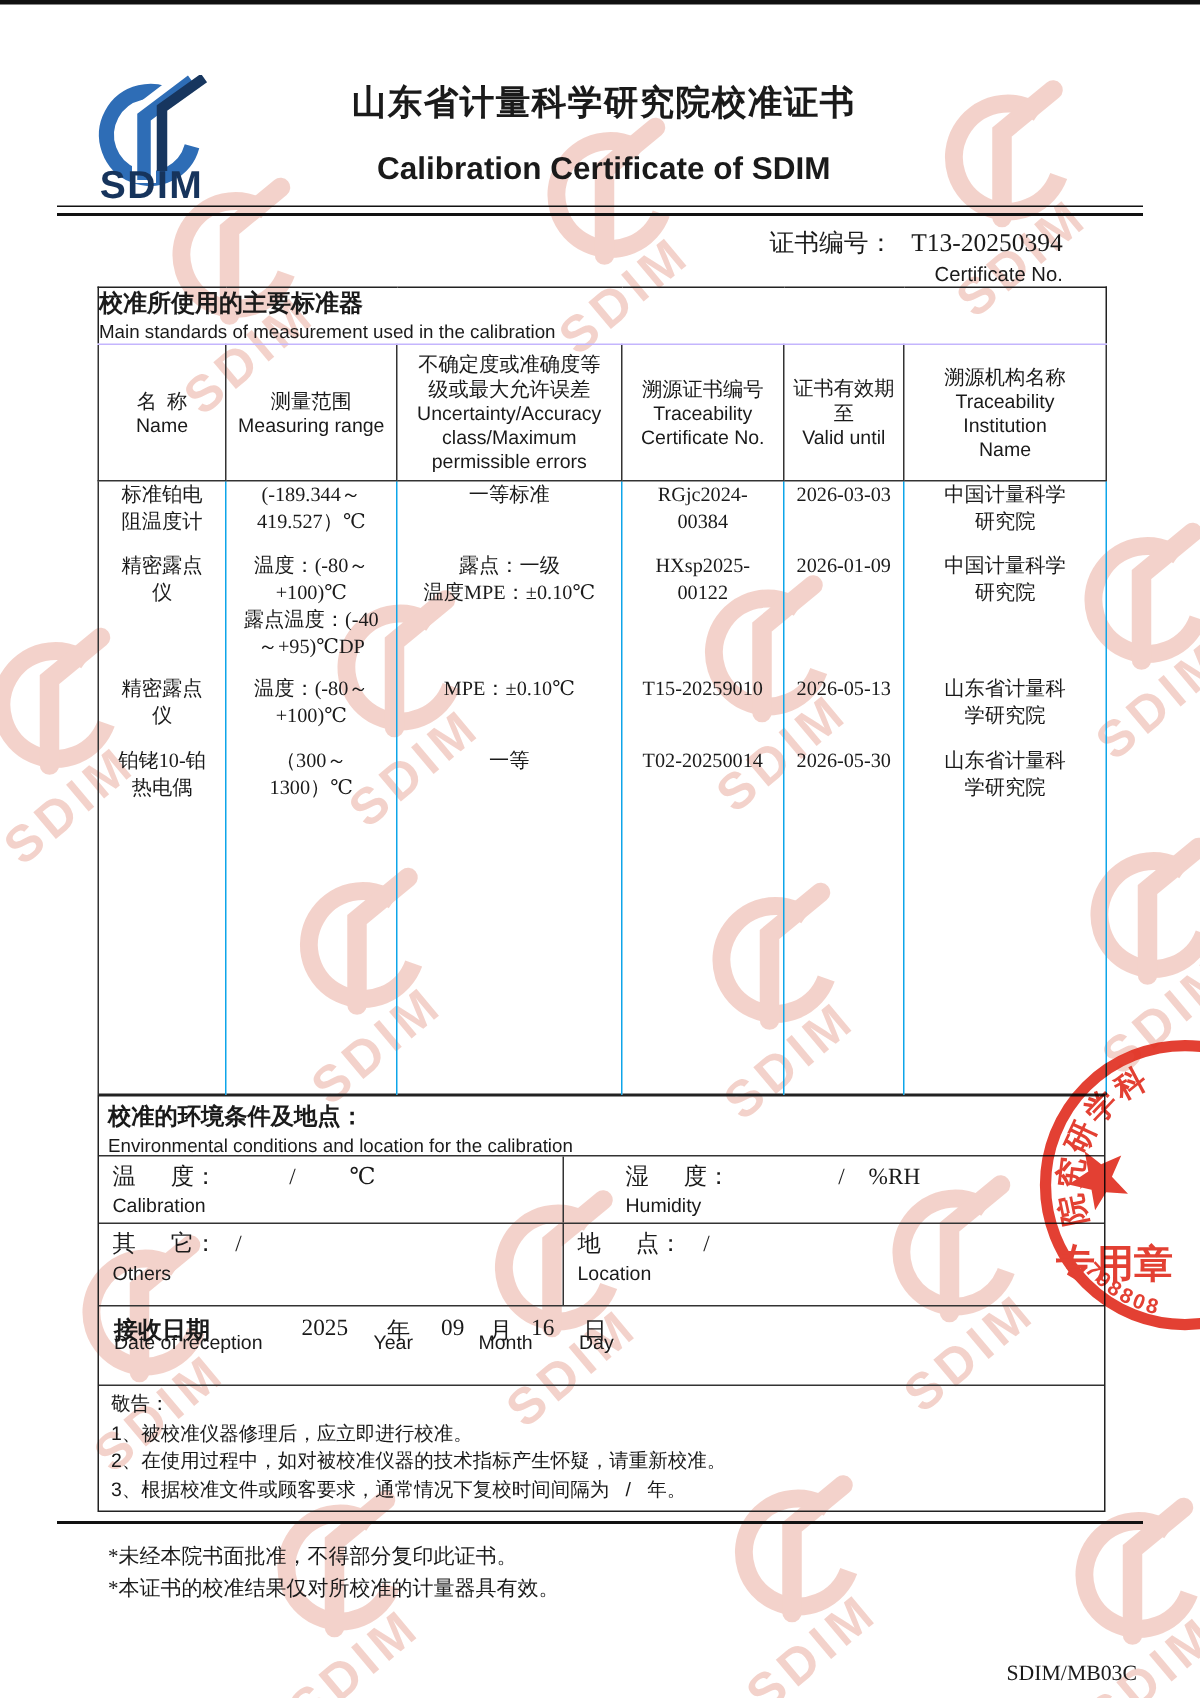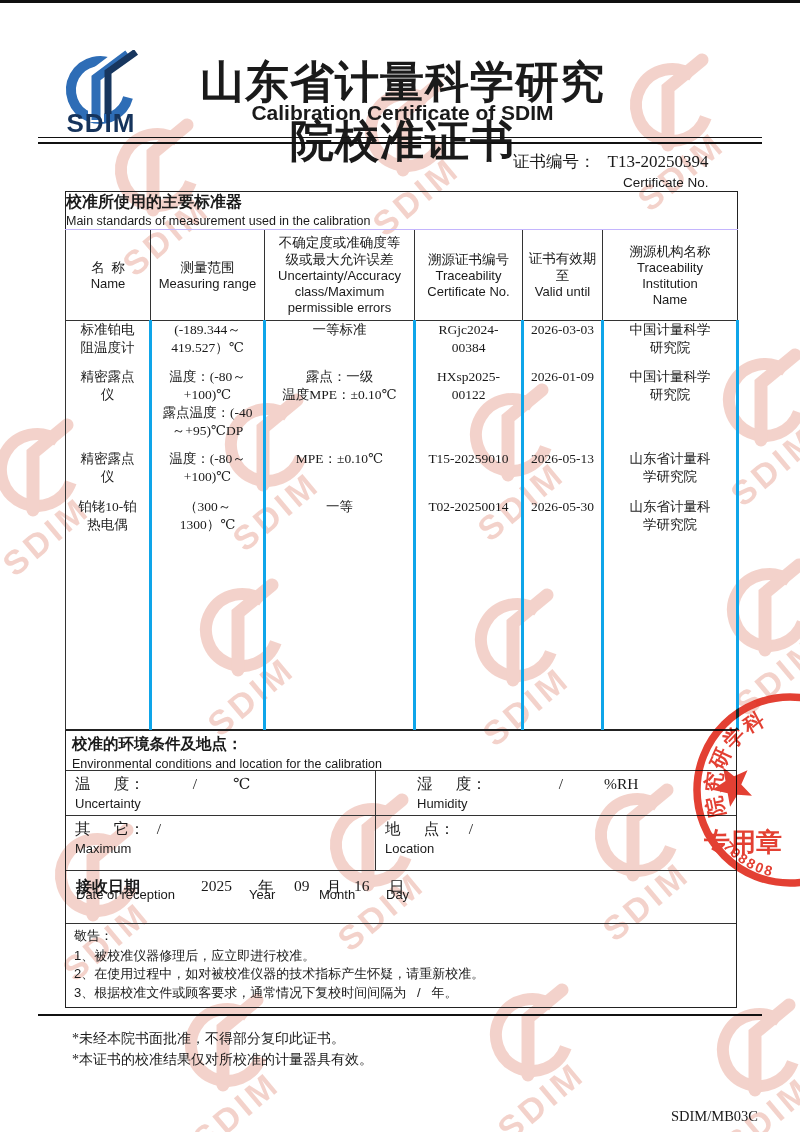--- a/index.html
+++ b/index.html
@@ -16,21 +16,21 @@
   .wm-slash{stroke:#dd7a63;stroke-width:13;fill:none;stroke-linecap:round;}
   .wm-text{fill:#dd7a63;font-family:"Liberation Sans",sans-serif;font-weight:bold;
            font-size:34px;letter-spacing:4px;}
 
   .content{position:absolute;inset:0;z-index:1;}
 
   
   .logo{left:56px;top:50px;width:112px;height:96px;}
   .logo-text{left:56px;top:108px;width:90px;text-align:center;font-weight:bold;
              font-size:26px;letter-spacing:1px;color:#16345c;}
-  .title-cn{left:180px;top:53px;width:445px;text-align:center;font-size:44px;font-weight:900;
+  .title-cn{left:180px;top:53px;width:445px;text-align:center;font-size:23px;font-weight:900;
             font-family:"Liberation Serif","DejaVu Serif",serif;letter-spacing:1px;}
   .title-en{left:180px;top:101px;width:445px;text-align:center;font-size:21px;font-weight:bold;}
   .page-info{right:50px;top:90px;text-align:center;font-family:"Liberation Serif","DejaVu Serif",serif;}
   .page-info .cn{font-size:13.5px;letter-spacing:1px;}
   .page-info .en{font-size:14.5px;margin-top:3px;}
   .double-rule{left:38px;top:137px;width:724px;height:4px;border-top:1.5px solid #111;border-bottom:2px solid #111;}
   .cert-no{left:513px;top:151px;font-family:"Liberation Serif","DejaVu Serif",serif;text-align:right;}
   .cert-no .lab{font-size:16.5px;}
   .cert-no .val{font-size:17px;margin-left:12px;}
   .cert-no .en{font-family:"Liberation Sans",sans-serif;font-size:13.5px;margin-top:2px;margin-left:3px;}
@@ -38,41 +38,41 @@
   
   table.standards{left:65px;top:191px;width:672px;height:539px;position:absolute;
         border-collapse:collapse;table-layout:fixed;border:1.5px solid #222;}
   table.standards td,table.standards th{padding:0;font-weight:normal;}
   .tbl-title{border-bottom:1px solid #c4b5fd;text-align:left;vertical-align:top;padding:3px 6px 2px 6px;height:37px;}
   .tbl-title .cn{font-size:16px;font-weight:bold;}
   .tbl-title .en{font-size:12.5px;margin-top:1px;}
   th.hcell{border:1px solid #333;vertical-align:middle;text-align:center;height:90px;}
   th.hcell .cn{font-family:"Liberation Serif","DejaVu Serif",serif;font-size:13.5px;line-height:17px;}
   th.hcell .en{font-size:13px;line-height:16px;}
-  td.bcell{border-left:1px solid #333;border-right:3px solid #0ea5e9;vertical-align:top;
+  td.bcell{border-left:1px solid #333;border-right:1px solid #0ea5e9;vertical-align:top;
            text-align:center;padding-top:7px;
            font-family:"Liberation Serif","DejaVu Serif",serif;font-size:13.5px;line-height:18px;}
 
   
   .env-box{left:65px;top:730px;width:672px;height:278px;border:1.5px solid #222;box-sizing:border-box;}
   .env-title{height:40px;border-bottom:1px solid #333;padding:3px 6px 16px 6px;box-sizing:border-box;}
   .env-title .cn{font-size:15.5px;font-weight:bold;}
   .env-title .en{font-size:12.5px;margin-top:2px;}
   .env-row{display:flex;border-bottom:1px solid #333;box-sizing:border-box;}
   .env-row.r1{height:45px;gap:32px;}
   .env-row.r2{height:55px;}
   .env-cell{box-sizing:border-box;padding:3px 0 0 9px;}
   .env-cell.left{width:310px;border-right:1px solid #333;}
   .env-cell.right{flex:1;}
   .env-cn{font-family:"Liberation Serif","DejaVu Serif",serif;font-size:15.5px;white-space:pre;}
   .env-en{font-size:13px;margin-top:1px;}
   .env-val{margin-left:48px;}
   .env-unit{margin-left:36px;}
   .hum-val{margin-left:72px;}
-  .hum-unit{margin-left:41px;}
+  .hum-unit{margin-left:16px;}
   .oth-val{margin-left:12px;}
   .loc-val{margin-left:14px;}
 
   .recept{height:52px;border-bottom:1px solid #333;position:relative;}
   .recept .cn-line{position:absolute;top:6px;left:0;width:100%;height:22px;}
   .recept .en-line{position:absolute;top:16px;left:0;width:100%;height:18px;font-size:13px;}
   .recept .lab{position:absolute;left:10px;font-size:16px;font-weight:bold;}
   .recept .ser{font-family:"Liberation Serif","DejaVu Serif",serif;font-size:15.5px;position:absolute;}
   .recept .en-line span{position:absolute;}
 
@@ -356,32 +356,32 @@
 
     <div class="abs env-box">
       <div class="env-title">
         <div class="cn">校准的环境条件及地点：</div>
         <div class="en">Environmental conditions and location for the calibration</div>
       </div>
 
       <div class="env-row r1">
         <div class="env-cell left">
           <div class="env-cn"><span>温      度：</span><span class="env-val">/</span><span class="env-unit">℃</span></div>
-          <div class="env-en">Uncertainty</div>
+          <div class="env-en">Calibration</div>
         </div>
         <div class="env-cell right">
           <div class="env-cn"><span>湿      度：</span><span class="hum-val">/</span><span class="hum-unit">%RH</span></div>
           <div class="env-en">Humidity</div>
         </div>
       </div>
 
       <div class="env-row r2">
         <div class="env-cell left">
           <div class="env-cn"><span>其      它：</span><span class="oth-val">/</span></div>
-          <div class="env-en">Maximum</div>
+          <div class="env-en">Others</div>
         </div>
         <div class="env-cell right">
           <div class="env-cn"><span>地      点：</span><span class="loc-val">/</span></div>
           <div class="env-en">Location</div>
         </div>
       </div>
 
       <div class="recept">
         <div class="cn-line">
           <span class="lab">接收日期</span>

